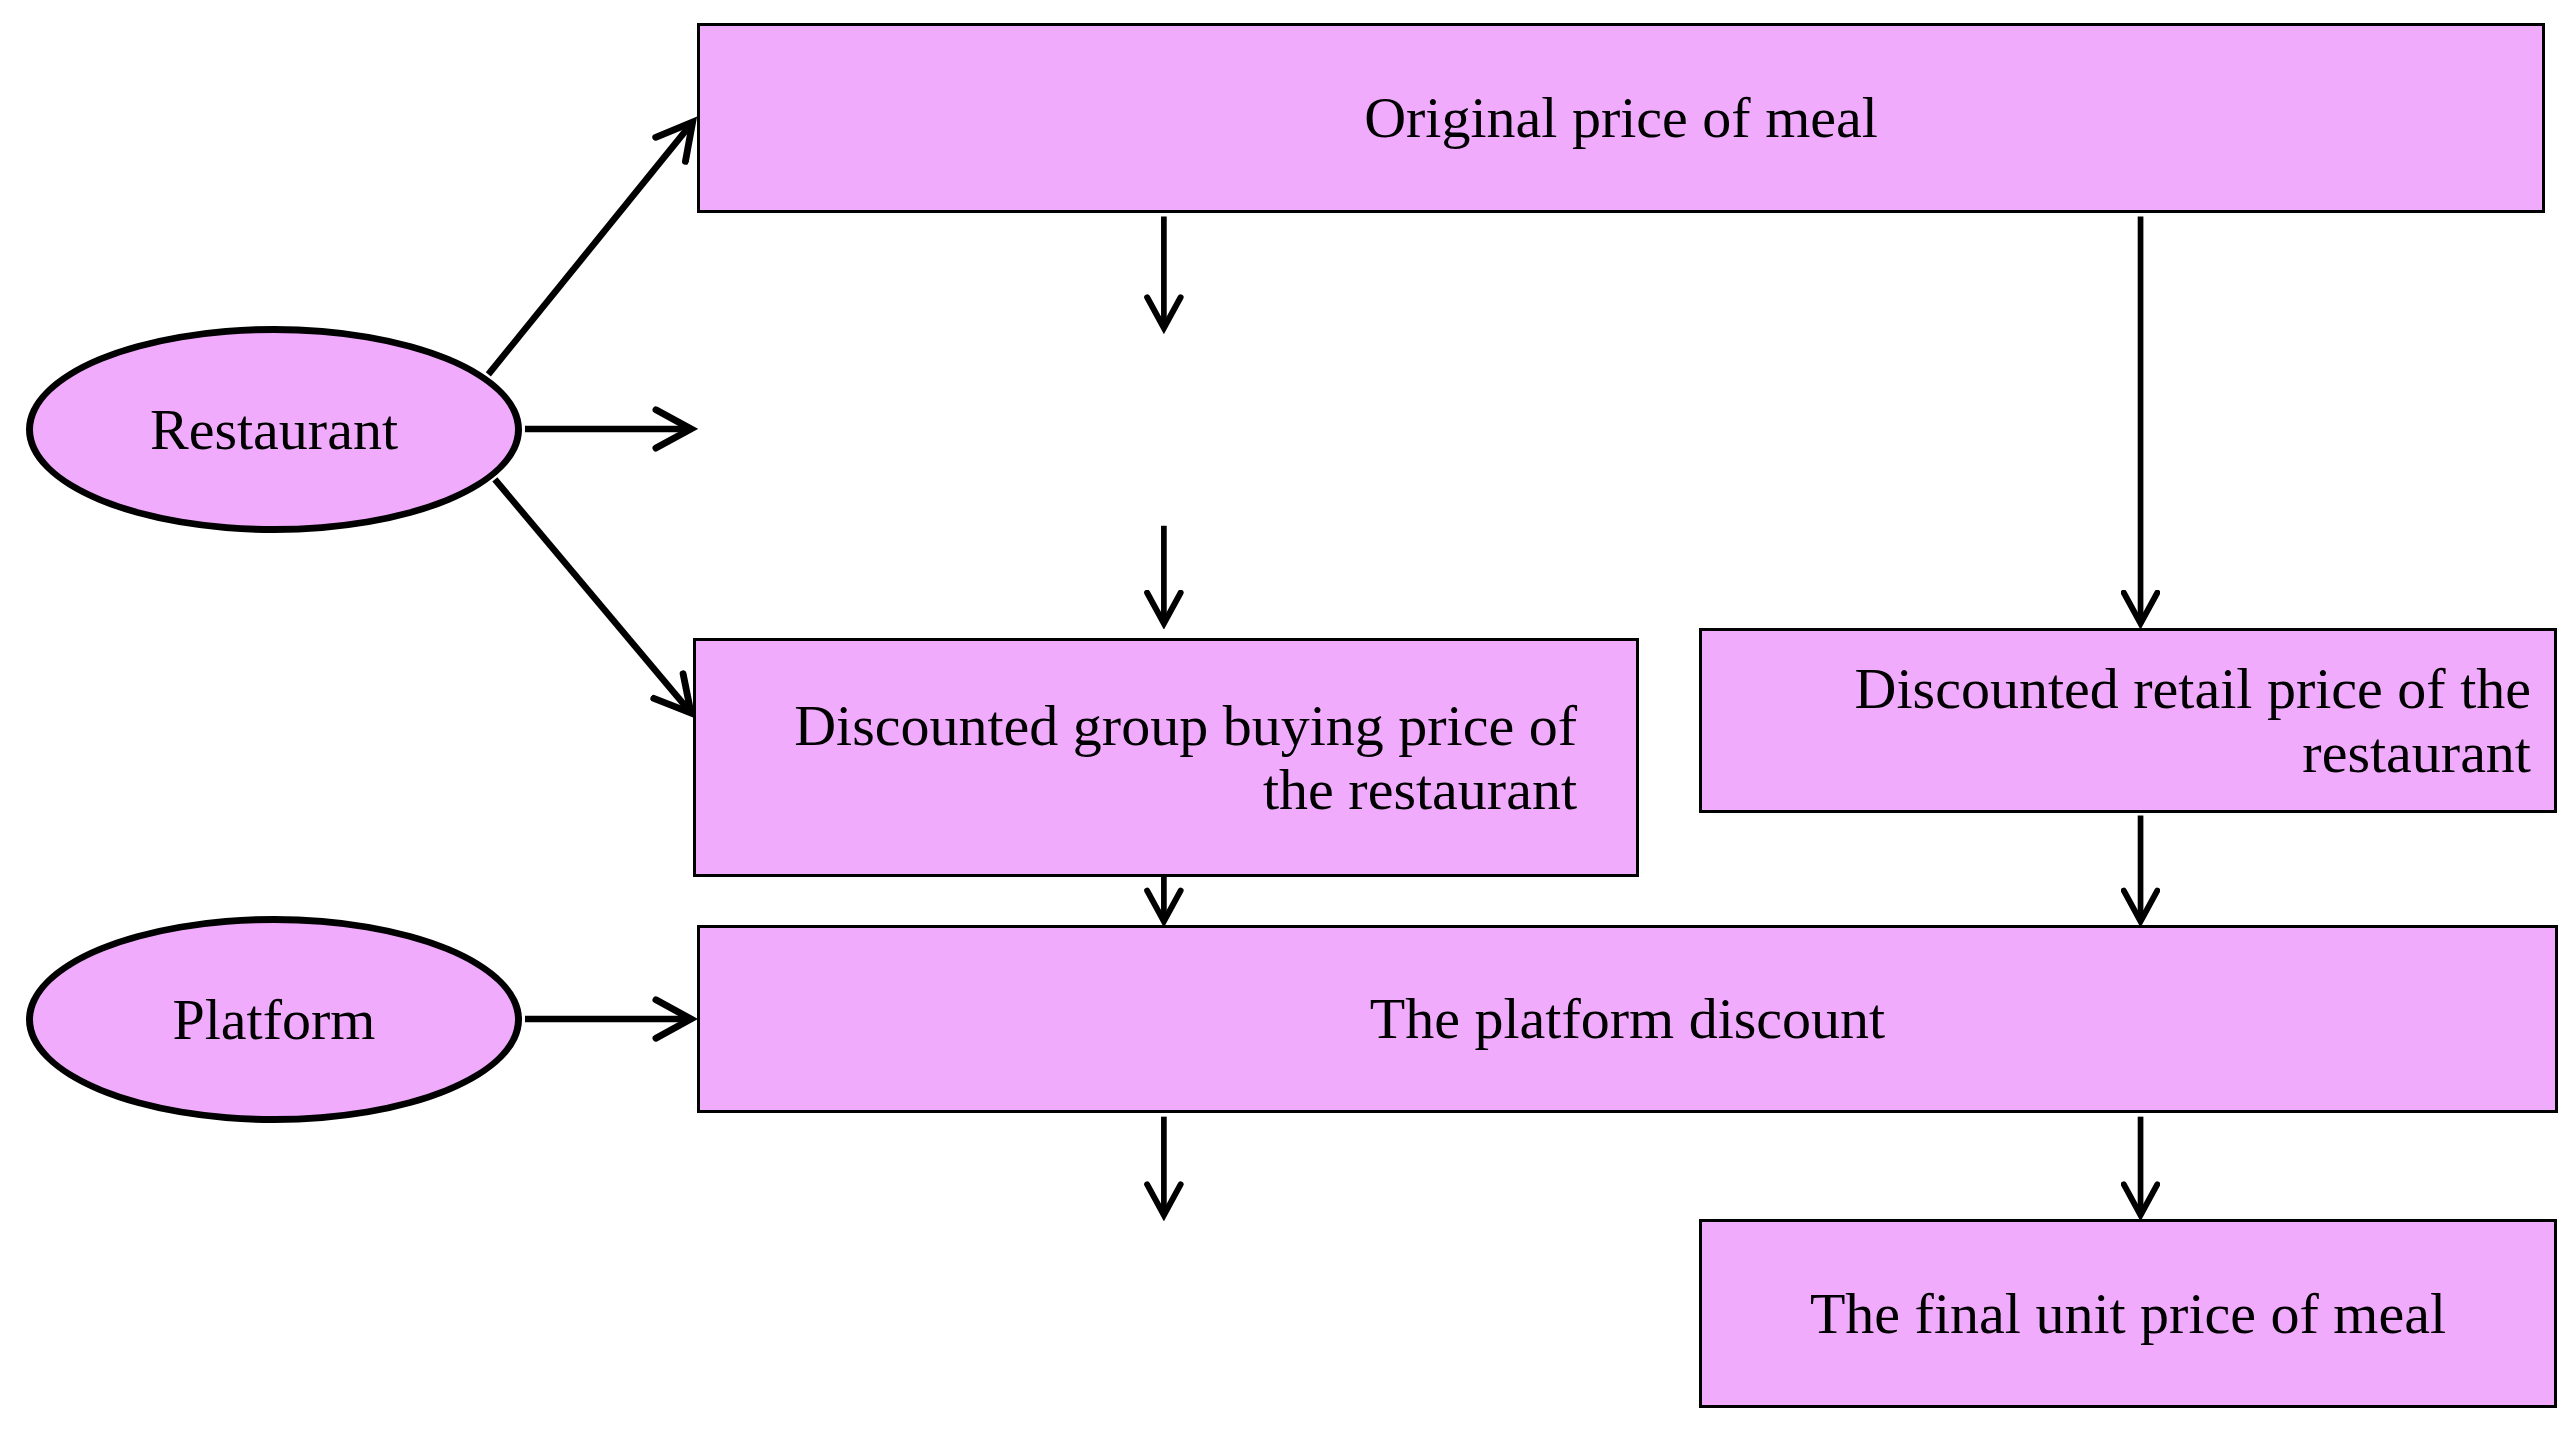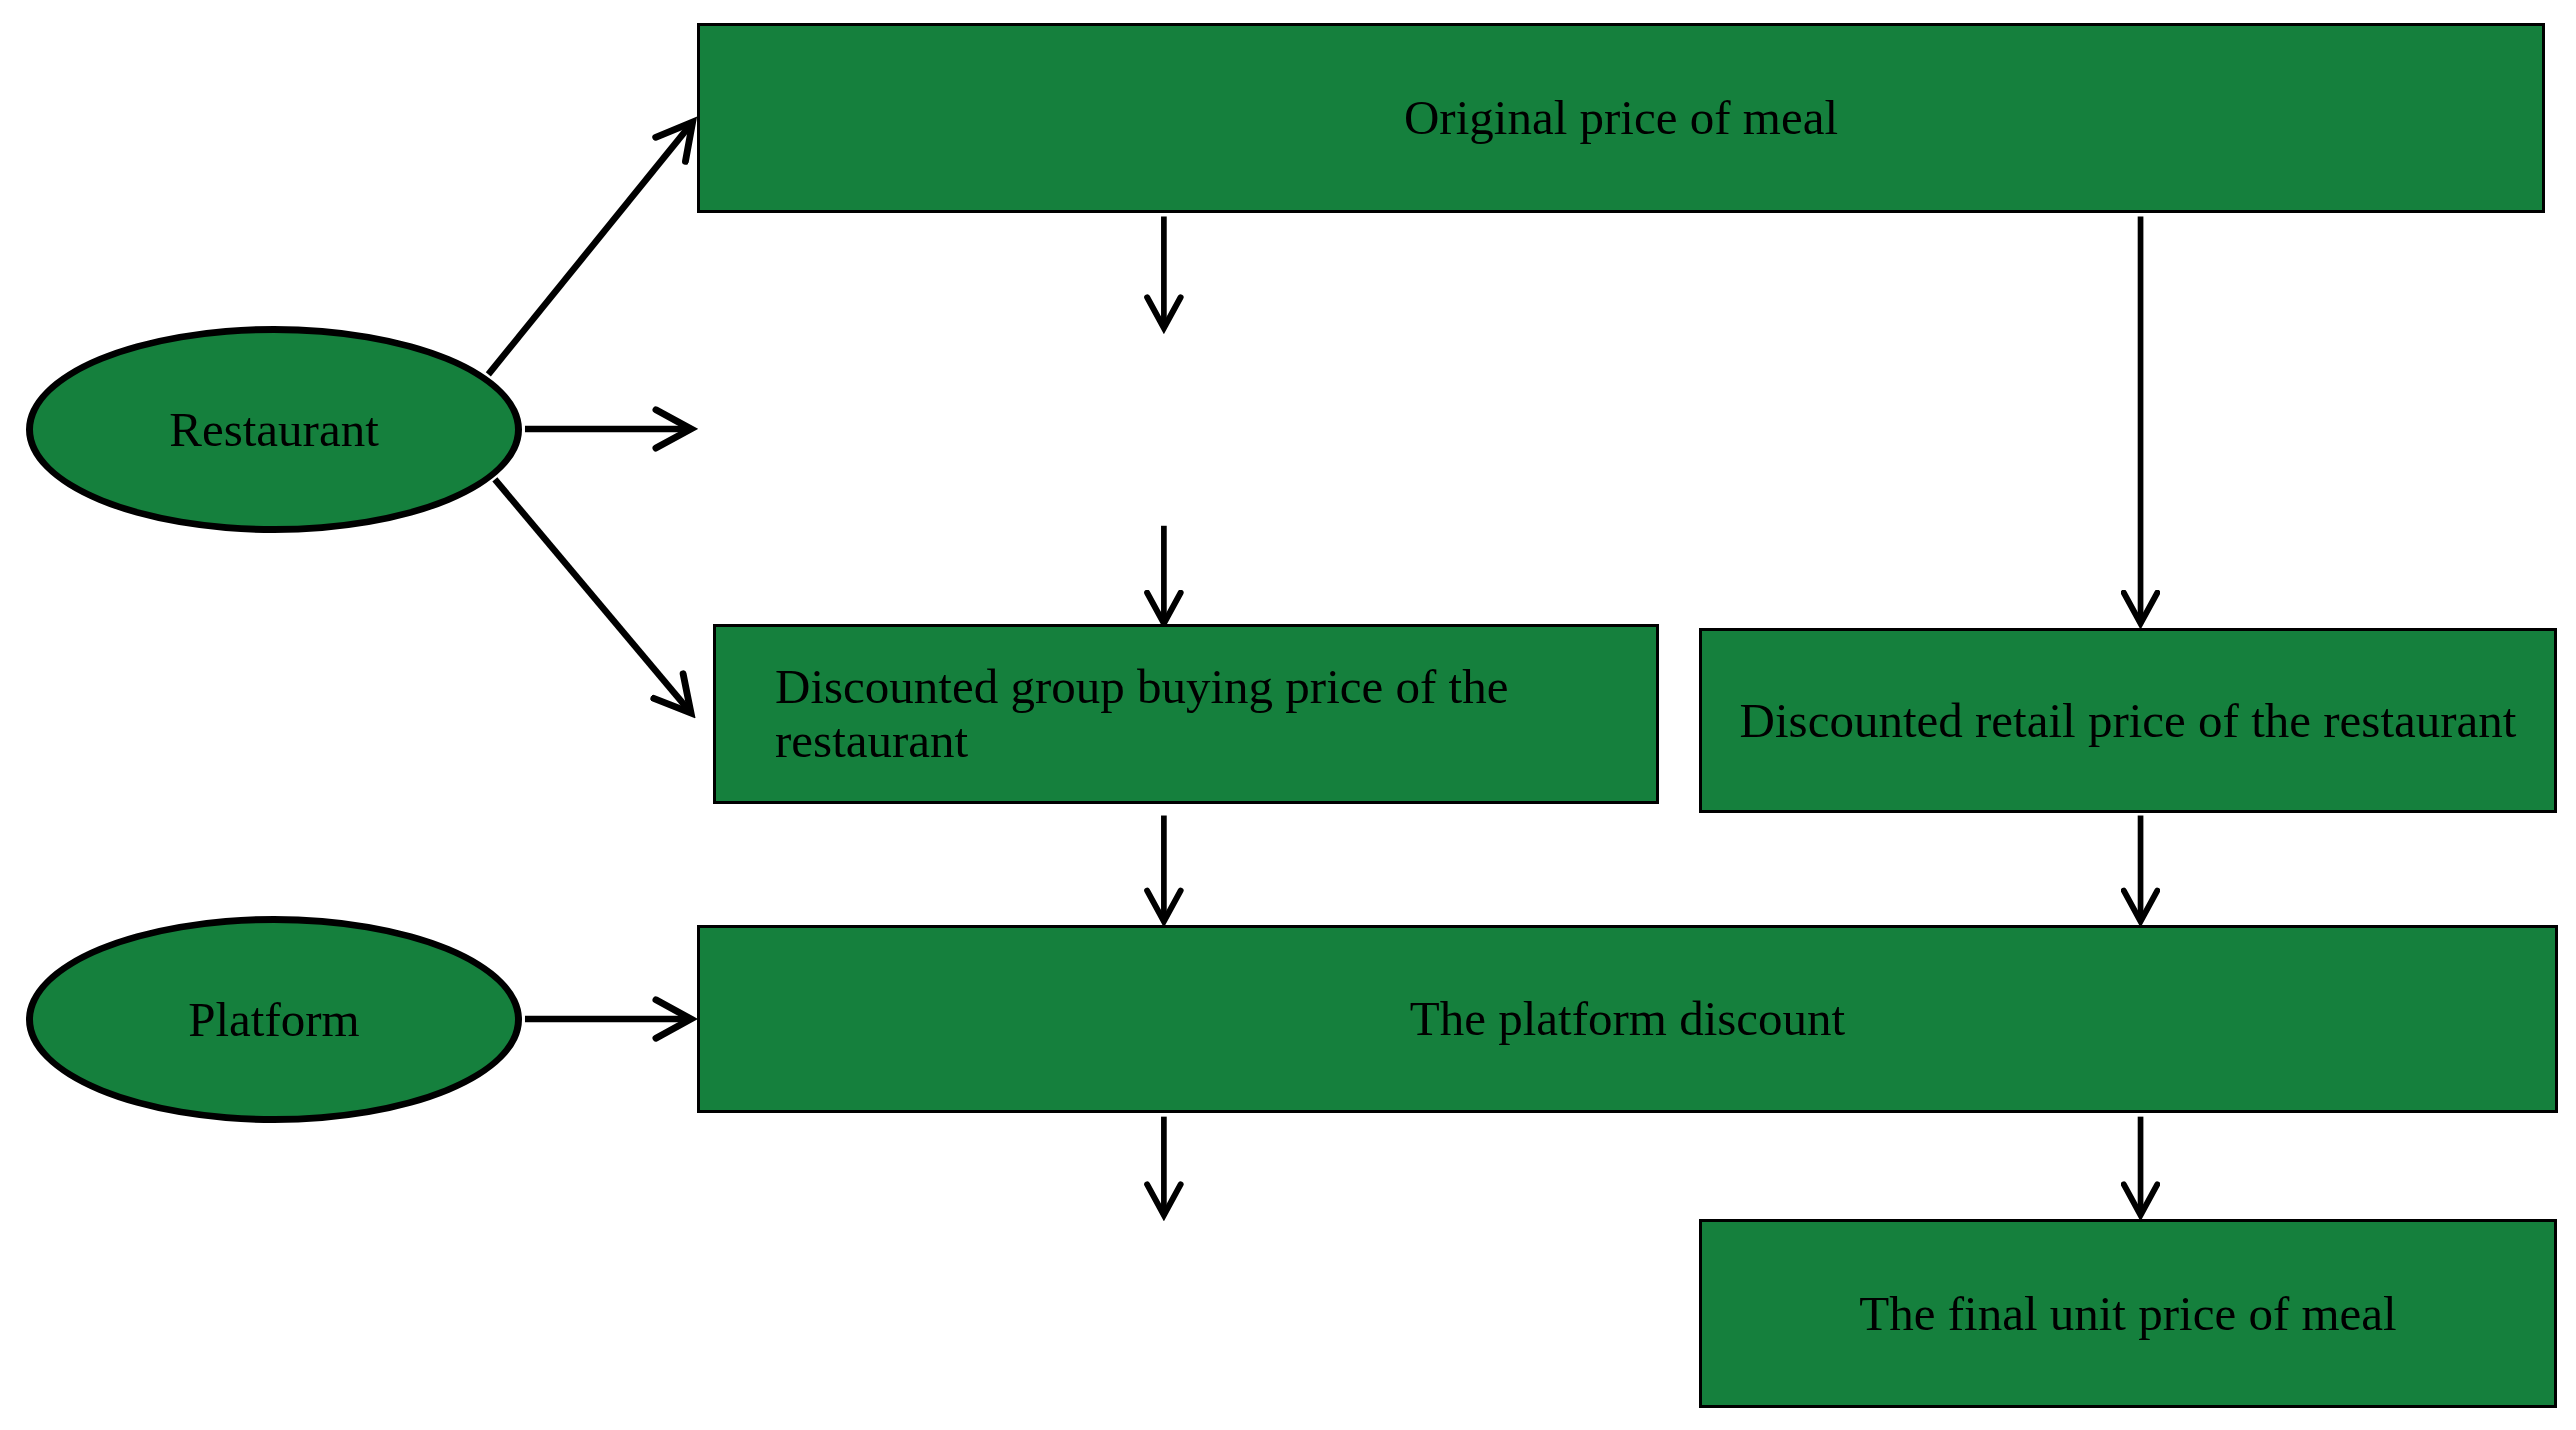--- a/index.html
+++ b/index.html
@@ -9,36 +9,36 @@
     background:#ffffff;
     font-family:"Liberation Serif", serif;
     color:#000000;
     overflow:hidden;
   }
   .edges { position:absolute; left:0; top:0; width:2576px; height:1430px; }
   .node {
     position:absolute;
     box-sizing:border-box;
     border:3.3px solid #000000;
-    background:#15803d;
+    background:#f0abfc;
     display:flex;
     align-items:center;
     justify-content:center;
-    text-align:left;
-    font-size:49px;
+    text-align:right;
+    font-size:58px;
     line-height:1.1;
   }
   .ellipse {
     border-radius:50%;
     border-width:7.3px;
   }
   .lbl { display:block; }
   .node-original        { left:697px;  top:23px;   width:1848px; height:190px; }
   .node-group           { left:697px;  top:332px;  width:928px; height:190px; }
-  .node-disc-group      { left:693px;  top:624px;  width:946px; height:180px;margin-left:20px; }
+  .node-disc-group      { left:693px;  top:638px;  width:946px; height:239px; }
   .node-disc-retail     { left:1699px; top:628px;  width:858px; height:185px; }
   .node-platform-disc   { left:697px;  top:925px; width:1861px; height:188px; }
   .node-final-group     { left:697px;  top:1219px; width:931px; height:189px; }
   .node-final-unit      { left:1699px; top:1219px; width:858px; height:189px; }
   .node-restaurant      { left:26px;   top:326px;  width:496px;  height:207px; }
   .node-platform        { left:26px;   top:916px; width:496px;  height:207px; }
   .node-disc-group  .lbl { max-width:822px; }
   .node-disc-retail .lbl { max-width:806px;  }
   .node-final-group .lbl { max-width:879px; }
   .oneline .lbl { white-space:nowrap; }

